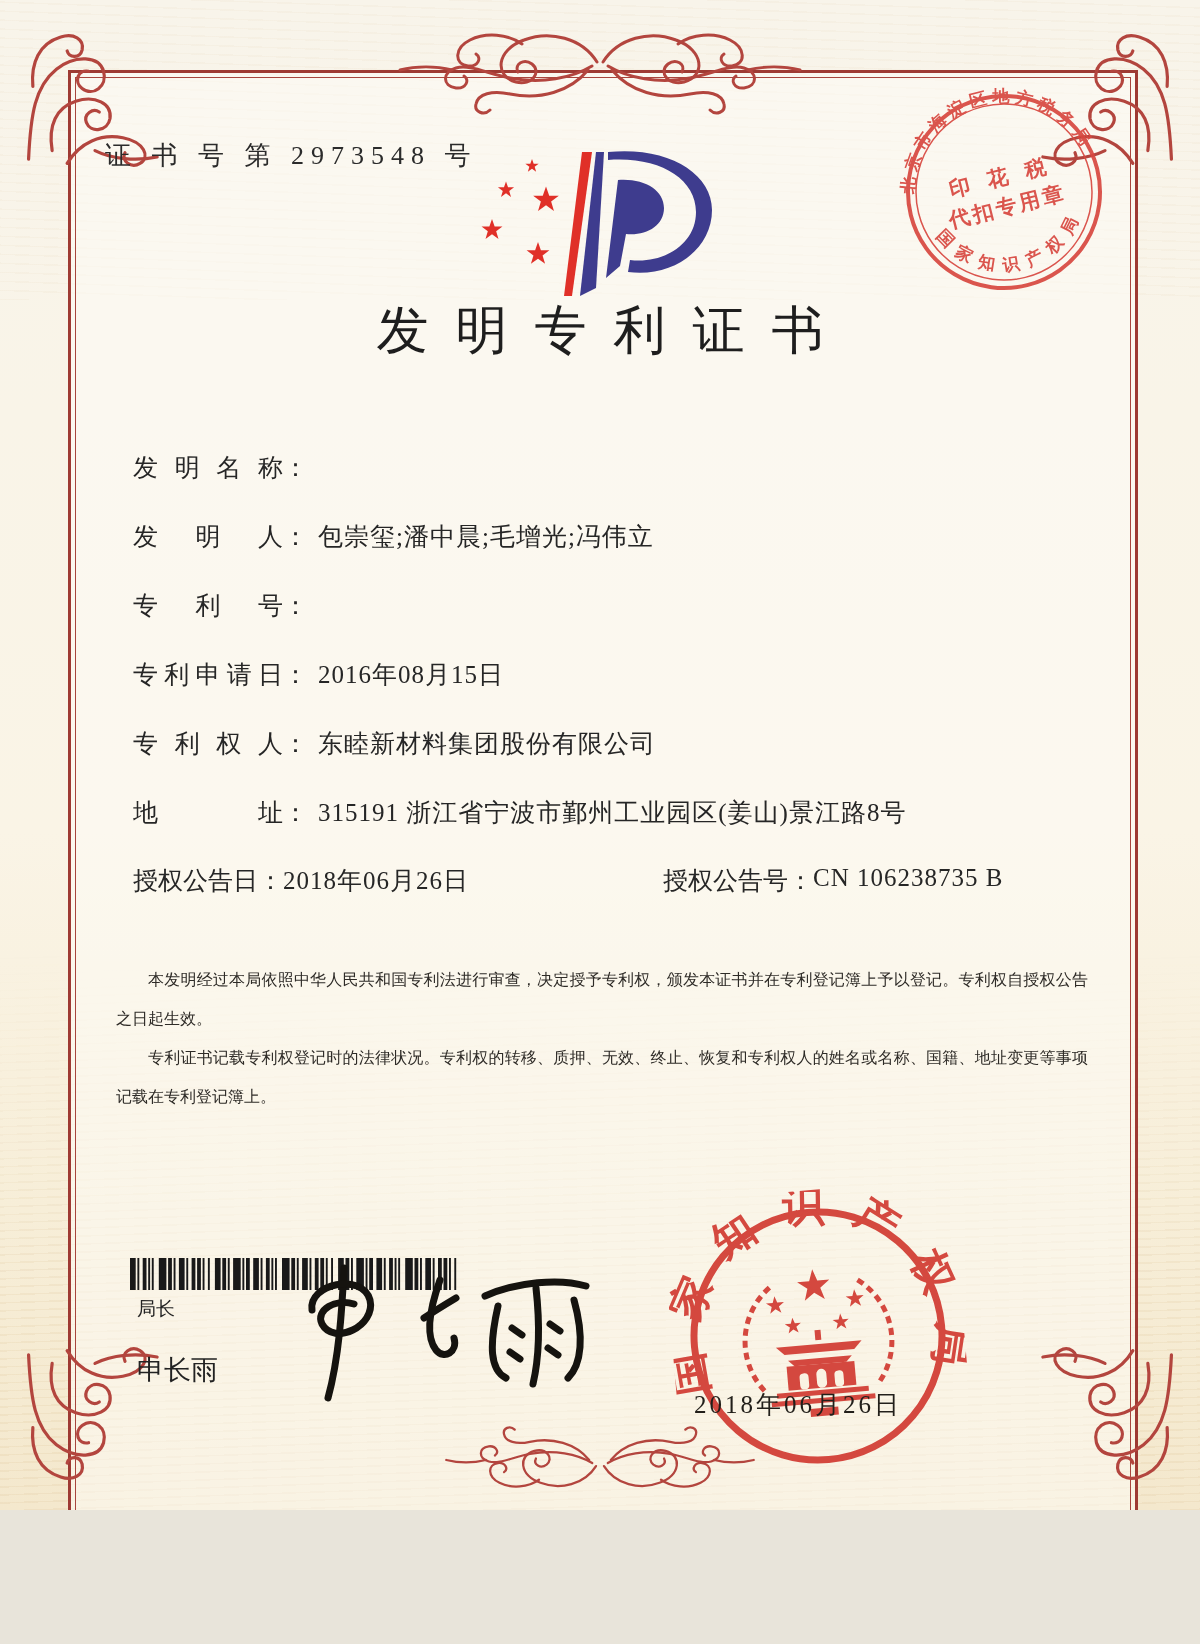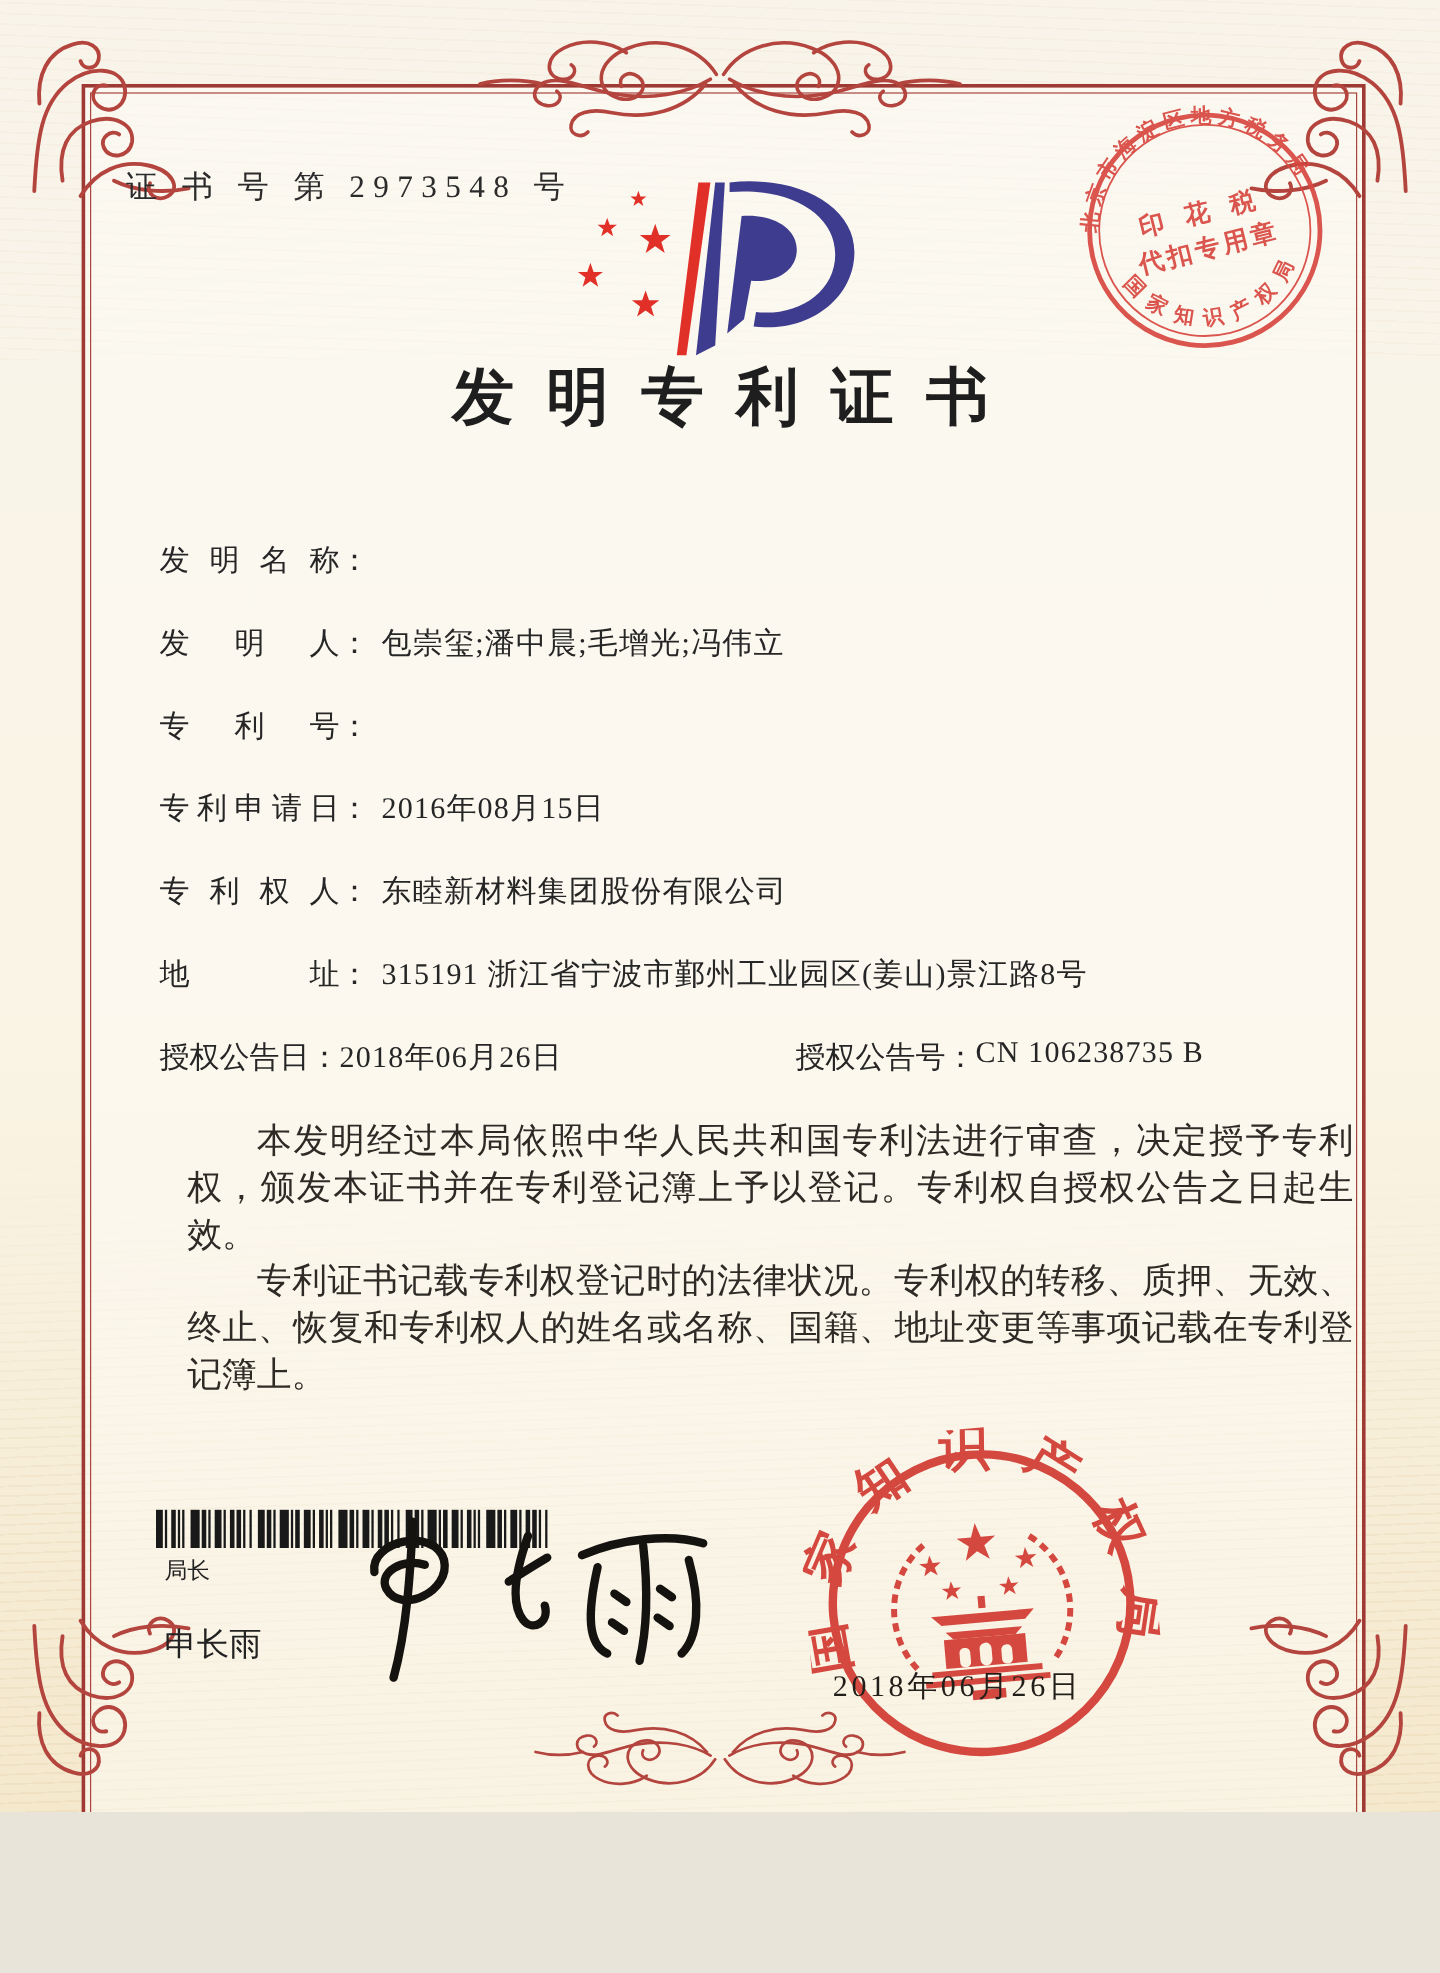--- a/index.html
+++ b/index.html
@@ -12,32 +12,32 @@
   .waves-top{position:absolute;left:0;right:0;top:0;height:300px;pointer-events:none;
         background:repeating-linear-gradient(2deg,rgba(198,158,98,.05) 0 1.5px,rgba(255,255,255,0) 1.5px 9px);}
   
   .frame{position:absolute;left:68px;top:70px;width:1064px;height:1520px;
          border:3px solid #9e3a33;background:rgba(253,251,245,.55);}
   .frame-inner{position:absolute;left:4px;top:4px;right:4px;bottom:4px;border:1px solid #a8453d;}
   .orn{position:absolute;color:#b3453e;}
   .cert-no{position:absolute;left:105px;top:138px;font-size:26px;letter-spacing:7px;color:#2b2b2b;}
   .logo{position:absolute;left:468px;top:138px;}
   .stamp-top{position:absolute;left:898px;top:86px;transform:rotate(-14deg);}
-  .title{position:absolute;left:0;top:296px;width:100%;text-align:center;font-size:52px;font-weight:bold;
+  .title{position:absolute;left:0;top:296px;width:100%;text-align:center;font-size:52px;font-weight:normal;
          color:#1e1e1e;letter-spacing:.52em;padding-left:.52em;box-sizing:border-box;}
   .fields{position:absolute;left:133px;top:450px;width:960px;}
   .frow{display:flex;align-items:flex-start;margin-bottom:33px;font-size:25px;color:#262626;line-height:36px;}
   .flabel{width:150px;text-align:justify;text-align-last:justify;flex:0 0 150px;}
   .fcolon{flex:0 0 auto;margin-right:10px;}
   .fvalue{flex:1 1 auto;letter-spacing:1px;}
   .grant-row{display:flex;font-size:25px;color:#262626;margin-top:2px;align-items:flex-end;}
   .grant-left{display:flex;width:530px;}
   .grant-right{display:flex;}
-  .body-text{position:absolute;left:116px;top:932px;width:972px;font-size:29px;line-height:39px;
-             color:#2e2b27;text-align:justify;margin-left:40px;}
+  .body-text{position:absolute;left:116px;top:960px;width:972px;font-size:16px;line-height:39px;
+             color:#2e2b27;text-align:justify;}
   .body-text p{margin:0;text-indent:2em;}
   .barcode{position:absolute;left:130px;top:1258px;}
   .director-label{position:absolute;left:137px;top:1296px;font-size:19px;color:#222;font-family:"Liberation Sans","DejaVu Sans",sans-serif;}
   .director-name{position:absolute;left:137px;top:1352px;font-size:27px;color:#222;font-family:"Liberation Sans","DejaVu Sans",sans-serif;}
   .signature{position:absolute;left:282px;top:1252px;}
   .seal-bottom{position:absolute;left:672px;top:1190px;transform:rotate(-5deg);}
   .seal-date{position:absolute;left:694px;top:1388px;font-size:25px;letter-spacing:3px;color:#221f1a;}
   .footer{position:absolute;left:0;top:1534px;width:100%;text-align:center;font-size:21px;color:#2b2b2b;letter-spacing:2px;}
 </style>
 </head>

